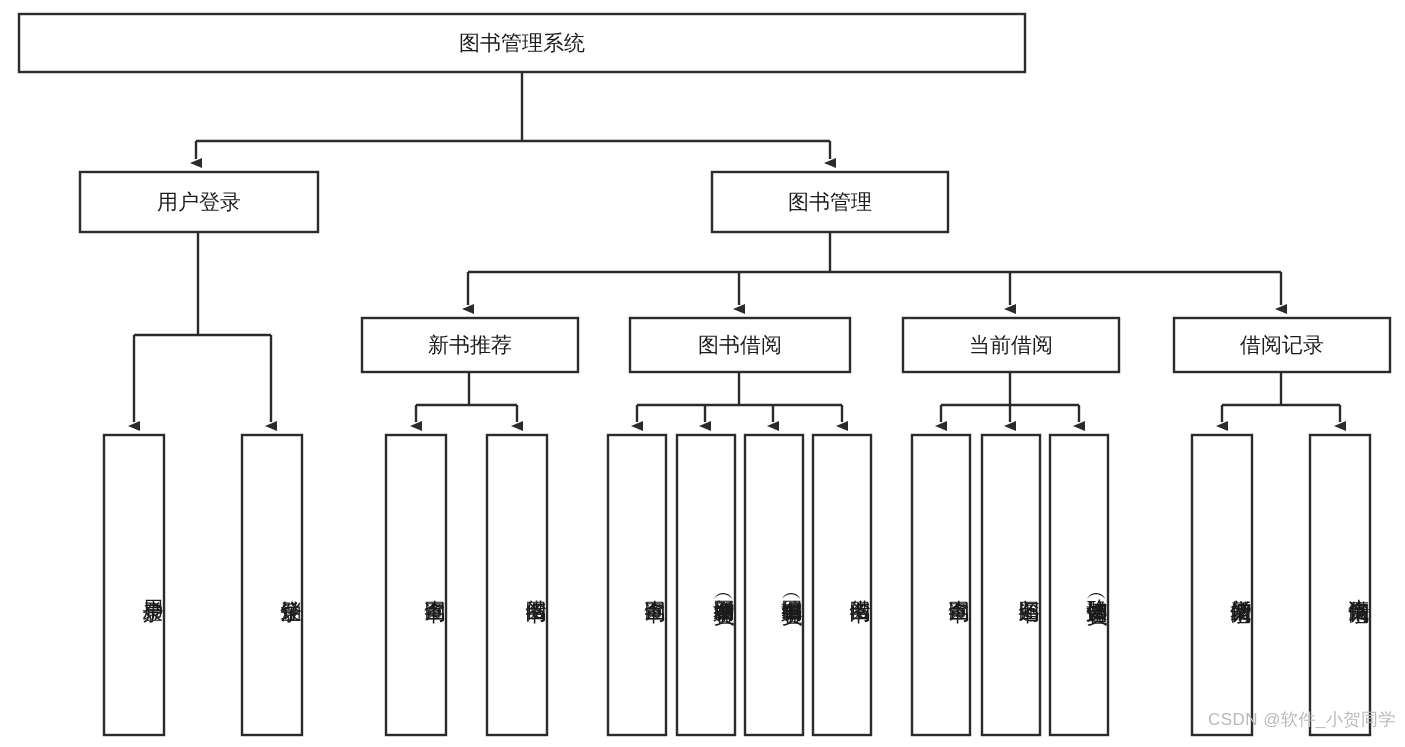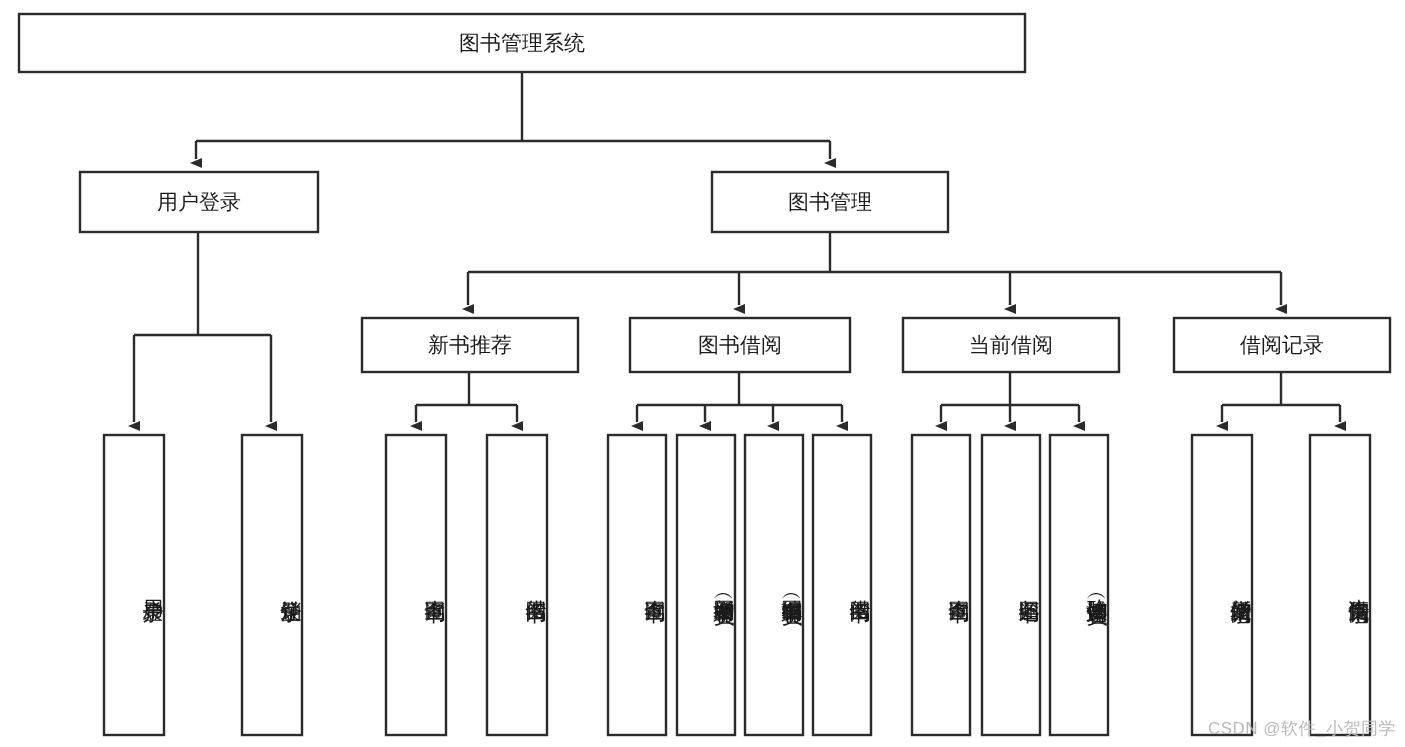--- a/index.html
+++ b/index.html
@@ -59,21 +59,21 @@
     text-align: center;
     display: flex;
     align-items: flex-start;
     justify-content: center;
     white-space: nowrap;
     pointer-events: none;
   }
   .watermark {
     position: absolute;
     right: 9px;
-    bottom: 7px;
+    bottom: 16px;
     font-family: "Liberation Sans", "DejaVu Sans", sans-serif;
     font-size: 17px;
     color: #b9b9b9;
     letter-spacing: 0.5px;
     white-space: nowrap;
   }
 </style>
 </head>
 <body>
 

